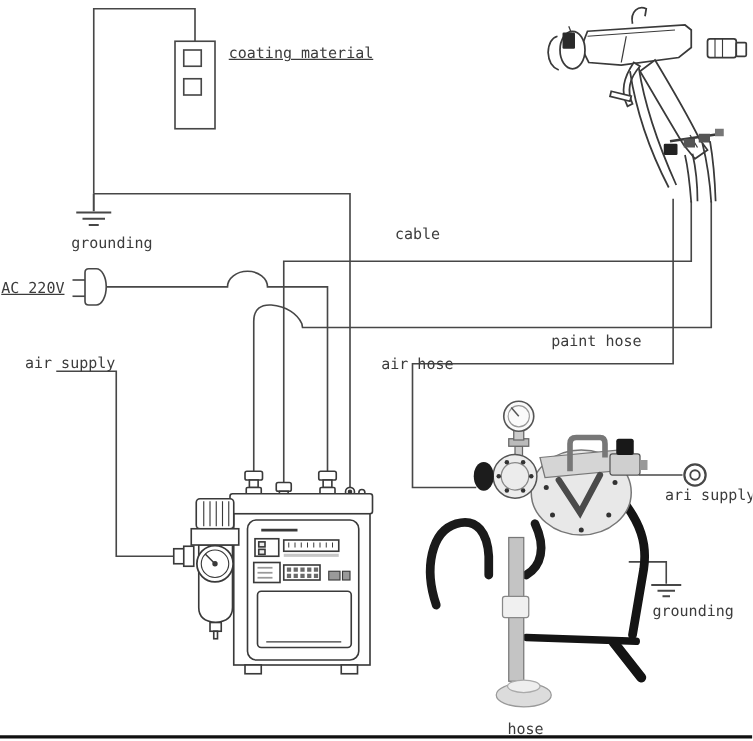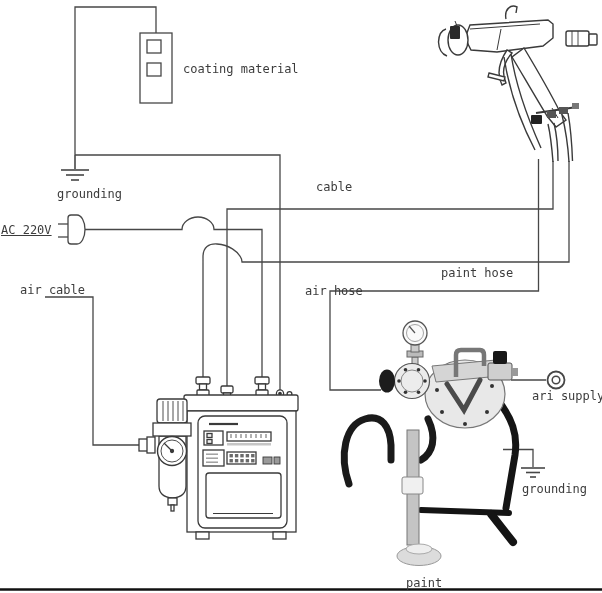--- a/index.html
+++ b/index.html
@@ -225,24 +225,24 @@
   </g>
 
   <g fill="none" stroke="#474747">
     <circle cx="556" cy="380" r="8.5" stroke-width="1.8"></circle>
     <circle cx="556" cy="380" r="3.8" stroke-width="1.5"></circle>
   </g>
 
   <path d="M0,589.5 L602,589.5" stroke="#111" stroke-width="2.6"></path>
 </svg>
 
-<div class="lbl" style="left:183px;top:63px;">coating material</div>
+<div class="lbl" style="left:183px;top:36px;text-decoration:underline;">coating material</div>
 <div class="lbl" style="left:57px;top:188px;">grounding</div>
 <div class="lbl" style="left:1px;top:224px;text-decoration:underline;">AC 220V</div>
 <div class="lbl" style="left:316px;top:181px;">cable</div>
 <div class="lbl" style="left:305px;top:241px;margin-top:44px;">air hose</div>
 <div class="lbl" style="left:441px;top:267px;">paint hose</div>
-<div class="lbl" style="left:20px;top:284px;">air cable</div>
+<div class="lbl" style="left:20px;top:284px;">air supply</div>
 <div class="lbl" style="left:532px;top:390px;">ari supply</div>
 <div class="lbl" style="left:522px;top:483px;">grounding</div>
-<div class="lbl" style="left:406px;top:577px;">paint</div>
+<div class="lbl" style="left:406px;top:577px;">hose</div>
 
 </div>
 
 </body></html>

